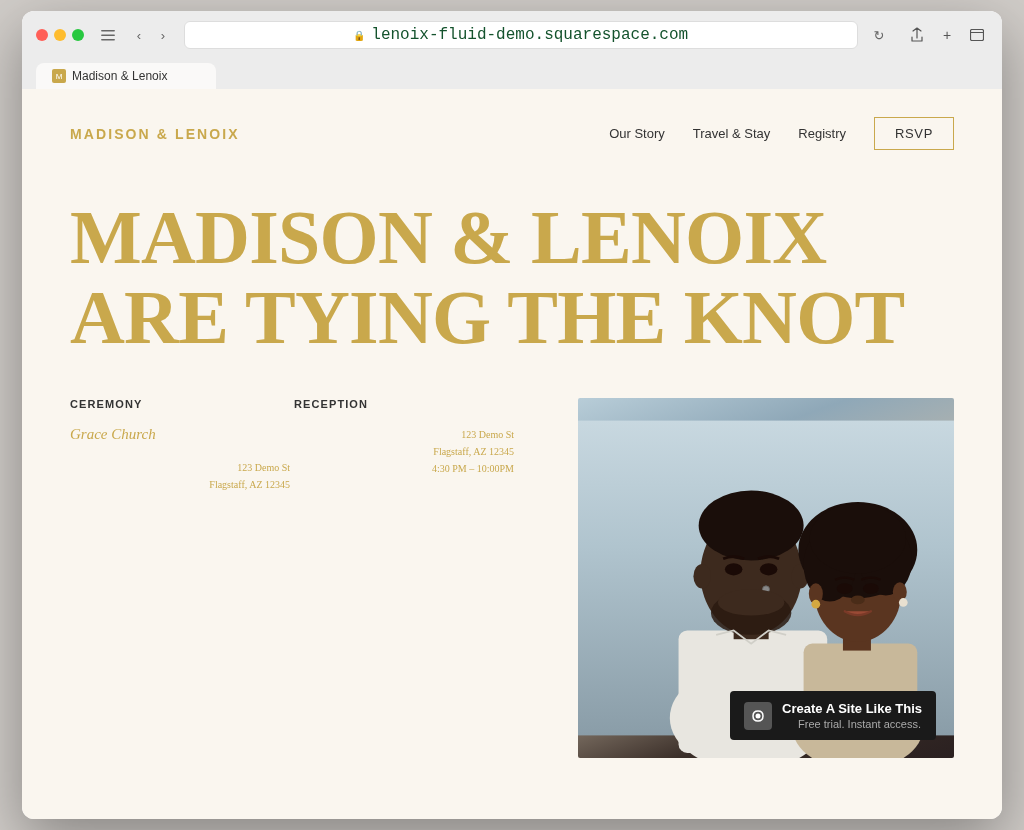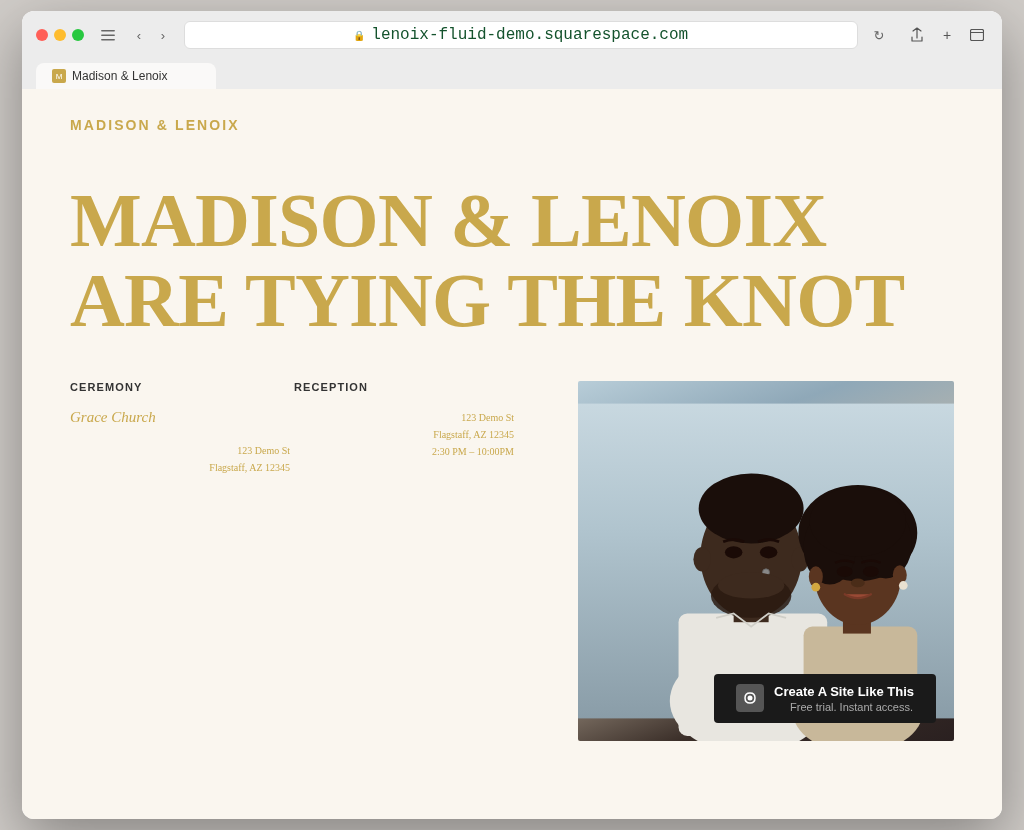--- a/index.html
+++ b/index.html
@@ -283,24 +283,24 @@
       height: 100%;
     }
 
     
     .ss-badge {
       position: absolute;
       bottom: 18px;
       right: 18px;
       background: #1a1a1a;
       color: white;
-      padding: 10px 22px;
+      padding: 10px 14px;
       border-radius: 4px;
       display: flex;
-      align-items: flex-start;
+      align-items: flex-end;
       gap: 10px;
       min-width: 200px;
     }
 
     .ss-badge-icon {
       width: 28px;
       height: 28px;
       background: #555;
       border-radius: 4px;
       display: flex;
@@ -383,20 +383,26 @@
         <div class="tab-favicon">M</div>
         <span>Madison &amp; Lenoix</span>
       </div>
     </div>
   </div>
 
   <div class="website-content">
 
     <nav class="site-nav">
       <div class="site-logo">MADISON &amp; LENOIX</div>
+      <div class="nav-links">
+        <a class="nav-link">Our Story</a>
+        <a class="nav-link">Travel &amp; Stay</a>
+        <a class="nav-link">Registry</a>
+        <div class="nav-rsvp">RSVP</div>
+      </div>
     </nav>
 
     <div class="hero-section">
       <div class="hero-title">
         <div>MADISON &amp; LENOIX</div>
         <div>ARE TYING THE KNOT</div>
       </div>
     </div>
 
     <div class="content-section">
@@ -408,21 +414,21 @@
           <div>123 Demo St</div>
           <div>Flagstaff, AZ 12345</div>
         </div>
       </div>
 
       <div class="event-column">
         <div class="event-label">RECEPTION</div>
         <div class="event-details">
           <div>123 Demo St</div>
           <div>Flagstaff, AZ 12345</div>
-          <div>2:30 PM – 10:00PM</div>
+          <div>4:30 PM – 10:00PM</div>
         </div>
       </div>
 
       <div class="photo-container">
         <div class="couple-photo">
           <svg viewBox="0 0 430 360" xmlns="http://www.w3.org/2000/svg">
 
             <defs>
               <linearGradient id="bg" x1="0" y1="0" x2="0" y2="1">
                 <stop offset="0%" stop-color="#c8d8e0"></stop>

